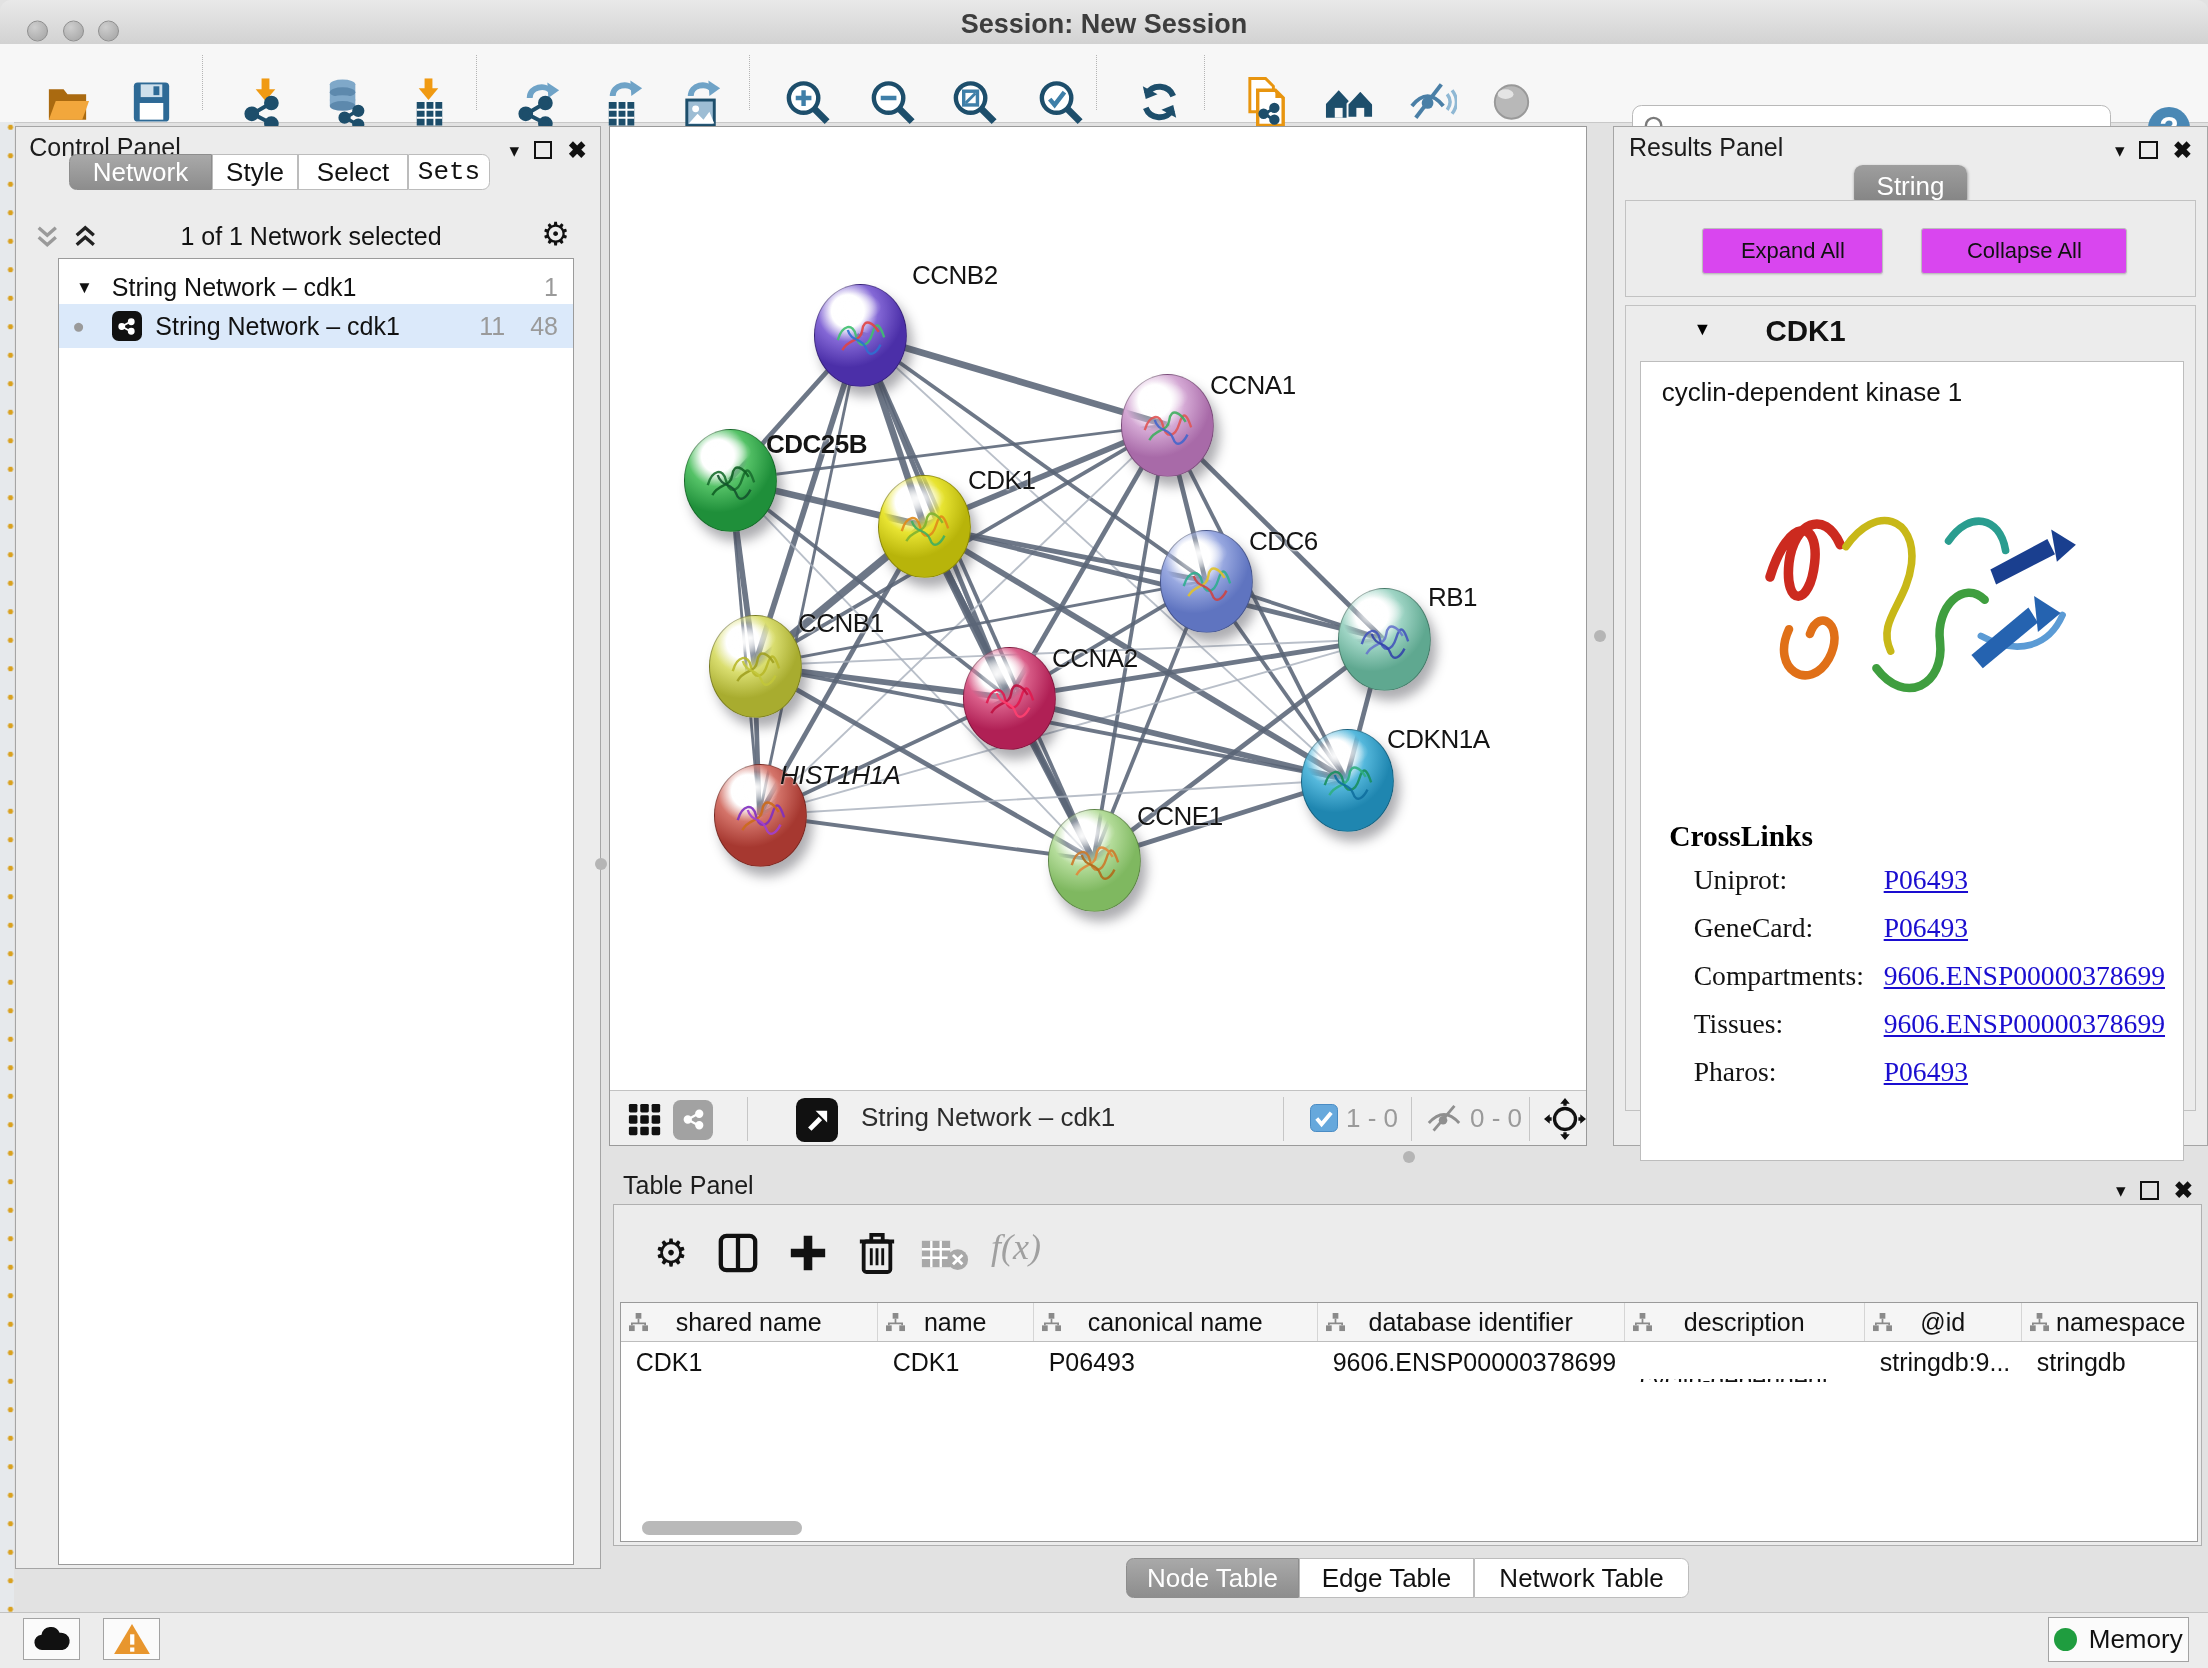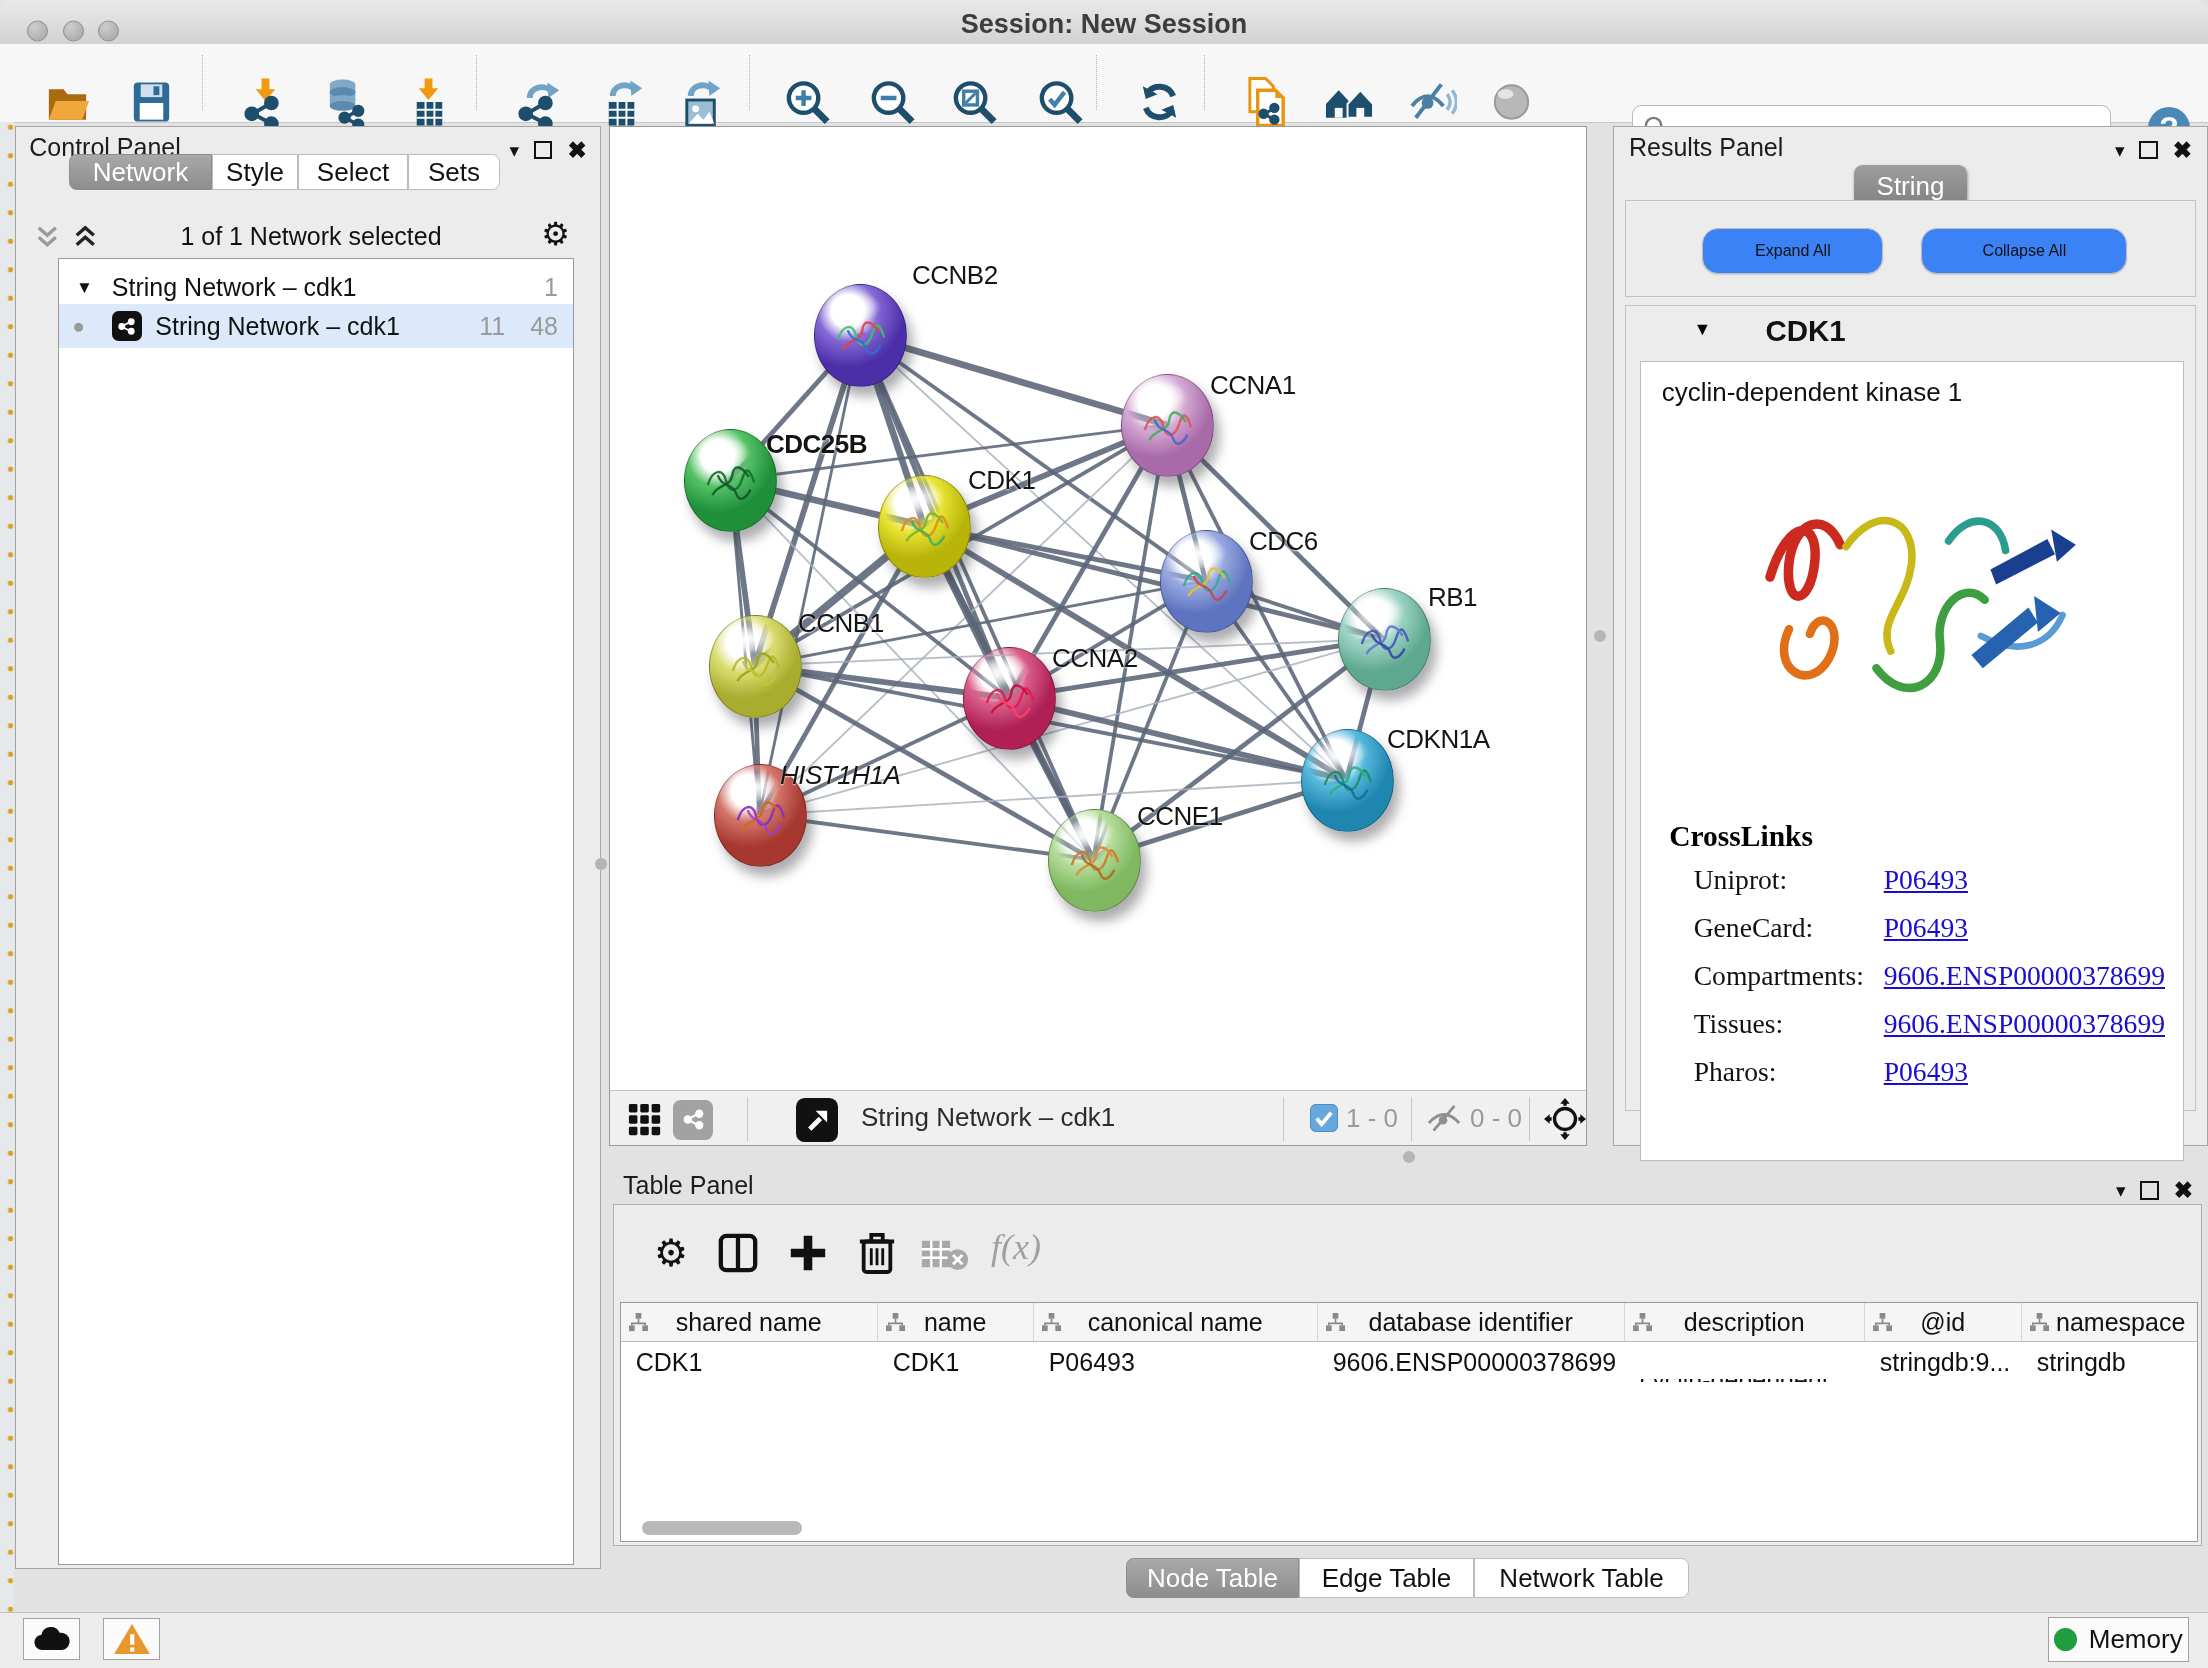--- a/index.html
+++ b/index.html
@@ -49,21 +49,21 @@
     background:radial-gradient(ellipse at center,rgba(255,255,255,.95),rgba(255,255,255,0) 72%);}
   .node svg{position:absolute;left:0;top:0;width:100%;height:100%;}
   .nlabel{position:absolute;font-size:26px;font-weight:500;letter-spacing:-0.5px;color:#141414;
     white-space:nowrap;text-shadow:0 1px 1.9px rgba(255,255,255,.85);}
   .netstatus{position:absolute;left:0;bottom:0;width:100%;height:55px;background:#f0f0f0;
     border-top:1px solid #c2c2c2;box-sizing:border-box;}
   .nssep{position:absolute;top:5.7px;height:44px;border-left:1px solid #c6c6c6;}
   .nstxt{position:absolute;font-size:26px;color:#9a9a9a;top:12.4px;}
   
   .rbox{position:absolute;background:#ececec;border:1px solid #c2c2c2;box-sizing:border-box;}
-  .btn{background:#3b82f6;border:1px solid #bdbdbd;border-radius:16px;font-size:16px;color:#111;
+  .btn{background:#d946ef;border:1px solid #bdbdbd;border-radius:3px;font-size:22px;color:#111;
     display:flex;align-items:center;justify-content:center;box-shadow:0 1px 1.9px rgba(0,0,0,.12);}
   .pill{position:absolute;left:50%;transform:translateX(-50%);top:38px;padding:5.7px 23px;border-radius:8.6px;
     background:linear-gradient(#9e9e9e,#818181);color:#fff;font-size:26px;box-shadow:0 1px 2.9px rgba(0,0,0,.3);}
   .clrow{display:flex;font-family:"Liberation Serif",serif;font-size:27.6px;margin-bottom:16px;}
   .clrow .lab{width:190px;color:#111;}
   .clrow a{color:#1a0dd0;text-decoration:underline;}
   
   .tpbox{left:613px;top:1204px;width:1589px;height:342px;background:#ececec;border:1px solid #b0b0b0;box-sizing:border-box;}
   .tblwhite{position:absolute;left:5.7px;top:97px;width:1578px;height:240px;background:#fff;border:1px solid #9a9a9a;
     box-sizing:border-box;overflow:hidden;}
@@ -275,21 +275,21 @@
   <span class="ptitle abs" style="left:13.3px;top:5.7px;">Control Panel</span>
   <span class="winctl" style="right:13.3px;top:9.5px;">
     <span class="tri">▾</span>
     <span class="sq"></span>
     <span class="x">✖</span>
   </span>
   <div class="seg" style="left:53px;top:27px;">
     <span class="tab sel" style="width:143px;border-radius:7.6px 0 0 7.6px;">Network</span>
     <span class="tab" style="width:86px;">Style</span>
     <span class="tab" style="width:110px;">Select</span>
-    <span class="tab" style="width:92px;border-radius:0 7.6px 7.6px 0;">Sets</span>
+    <span class="tab" style="width:82px;border-radius:0 7.6px 7.6px 0;font-family:Liberation Mono, monospace;">Sets</span>
   </div>
   <span class="abs" style="left:17px;top:95px;">
     <svg width="28.5" height="28.5" viewBox="0 0 30 30">
         <path d="M6 6l9 8 9-8M6 16l9 8 9-8" stroke="#9a9a9a" stroke-width="3.5" fill="none"></path>
       </svg>
   </span>
   <span class="abs" style="left:55px;top:95px;">
     <svg width="28.5" height="28.5" viewBox="0 0 30 30">
         <path d="M6 24l9-8 9 8M6 14l9-8 9 8" stroke="#222" stroke-width="3.5" fill="none"></path>
       </svg>

